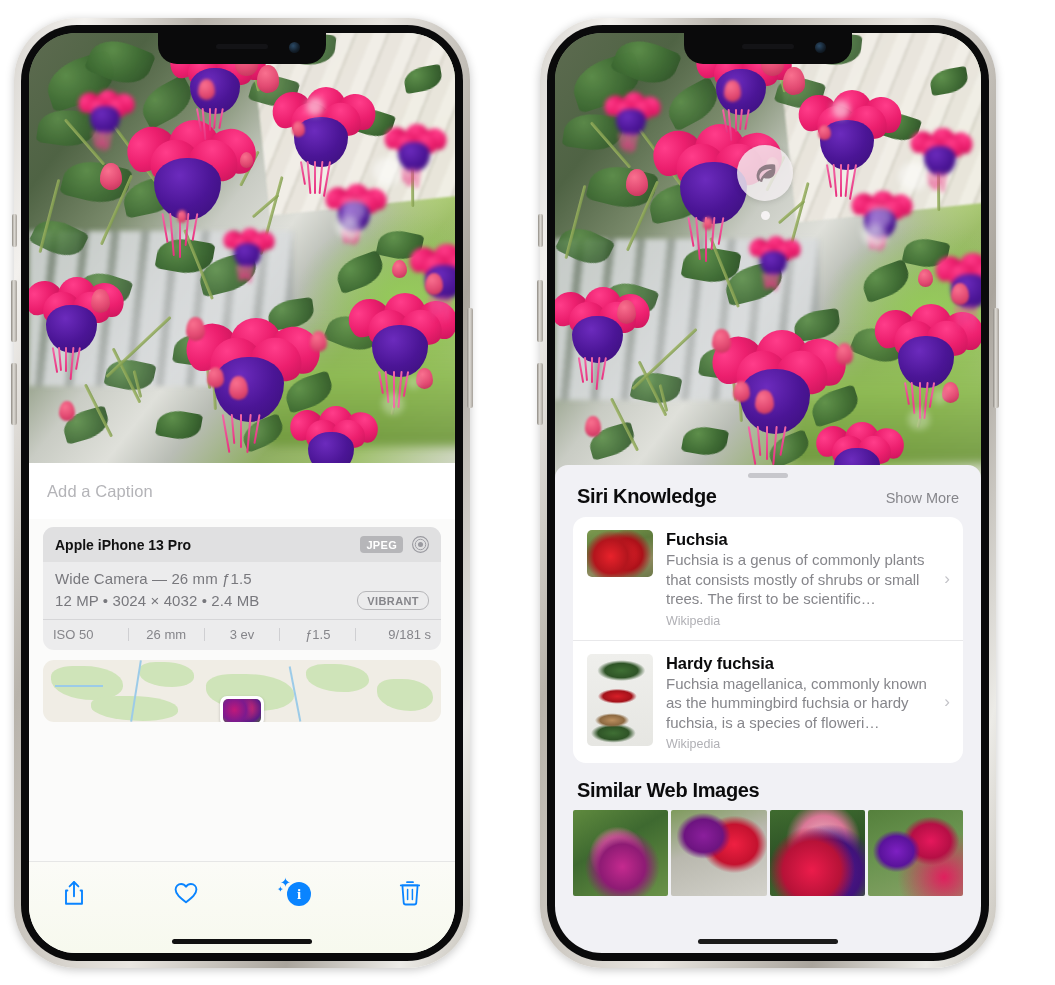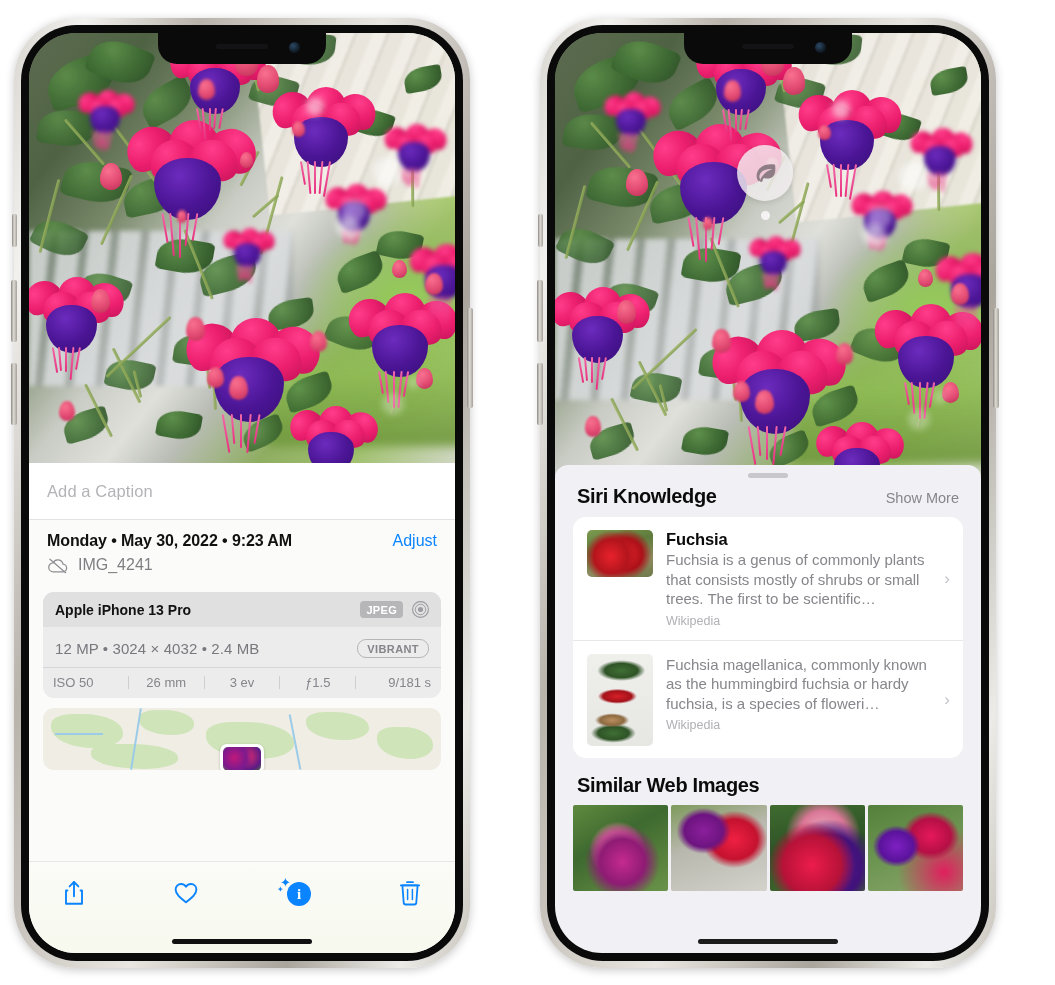--- a/index.html
+++ b/index.html
@@ -560,51 +560,37 @@
           <div class="blob" style="left: 80.7314%; top: 28.8528%; width: 29.043px; height: 29.043px; background: rgba(255, 255, 255, 0.5); filter: blur(3px);"></div>
         </div>
 
       <div class="sheet-left" style="top:430px">
 
         <div class="caption-row">
           <span class="caption-ph">Add a Caption</span>
         </div>
 
 
-        <div class="meta-block">
-          <div class="meta-top">
-            <span class="meta-date">Monday • May 30, 2022 • 9:23 AM</span>
-            <span class="adjust">Adjust</span>
-          </div>
-          <div class="meta-file">
-            <span>
-              <svg viewBox="0 0 26 20">
-                  <path d="M7.5 17.5h11a4.5 4.5 0 0 0 .4-9 6.2 6.2 0 0 0-11.7-1.6A4.8 4.8 0 0 0 7.5 17.5z" fill="none" stroke="#8e8e93" stroke-width="1.5"></path>
-                  <line x1="3.5" y1="2.5" x2="22" y2="18.5" stroke="#8e8e93" stroke-width="1.5" stroke-linecap="round"></line>
-                </svg>
-            </span>
-            <span class="meta-name">IMG_4241</span>
-          </div>
-        </div>
 
         <div class="exif-card">
           <div class="exif-head">
             <span class="exif-dev">Apple iPhone 13 Pro</span>
             <span class="exif-head-right">
               <span class="pill-jpeg">JPEG</span>
               <span class="aperture-ic">
                 <svg viewBox="0 0 24 24" width="19" height="19">
                   <circle cx="12" cy="12" r="10" fill="none" stroke="#9a9aa0" stroke-width="1.4"></circle>
                   <circle cx="12" cy="12" r="6.6" fill="none" stroke="#9a9aa0" stroke-width="1.2"></circle>
                   <circle cx="12" cy="12" r="3.2" fill="#9a9aa0"></circle>
                 </svg>
               </span>
             </span>
           </div>
           <div class="exif-body">
+            <div class="exif-line">Wide Camera — 26 mm ƒ1.5</div>
             <div class="exif-line2">
               <span class="exif-line">12 MP • 3024 × 4032 • 2.4 MB</span>
               <span class="pill-vibrant">VIBRANT</span>
             </div>
           </div>
           <div class="exif-stats">
             <span class="st">ISO 50</span>
             <span class="sep"></span>
             <span class="st">26 mm</span>
             <span class="sep"></span>
@@ -931,20 +917,21 @@
             <span class="kn-body">
               <span class="kn-name" style="display:block">Fuchsia</span>
               <span class="kn-desc" style="display:block">Fuchsia is a genus of commonly plants that consists mostly of shrubs or small trees. The first to be scientific…</span>
               <span class="kn-src" style="display:block">Wikipedia</span>
             </span>
             <span class="kn-chev">›</span>
           </div>
           <div class="kn-row">
             <span class="kn-thumb t2"></span>
             <span class="kn-body">
+              <span class="kn-name" style="display:block">Hardy fuchsia</span>
               <span class="kn-desc" style="display:block">Fuchsia magellanica, commonly known as the hummingbird fuchsia or hardy fuchsia, is a species of floweri…</span>
               <span class="kn-src" style="display:block">Wikipedia</span>
             </span>
             <span class="kn-chev">›</span>
           </div>
         </div>
 
         <div class="sim-head">
           <span class="sec-title">Similar Web Images</span>
         </div>

